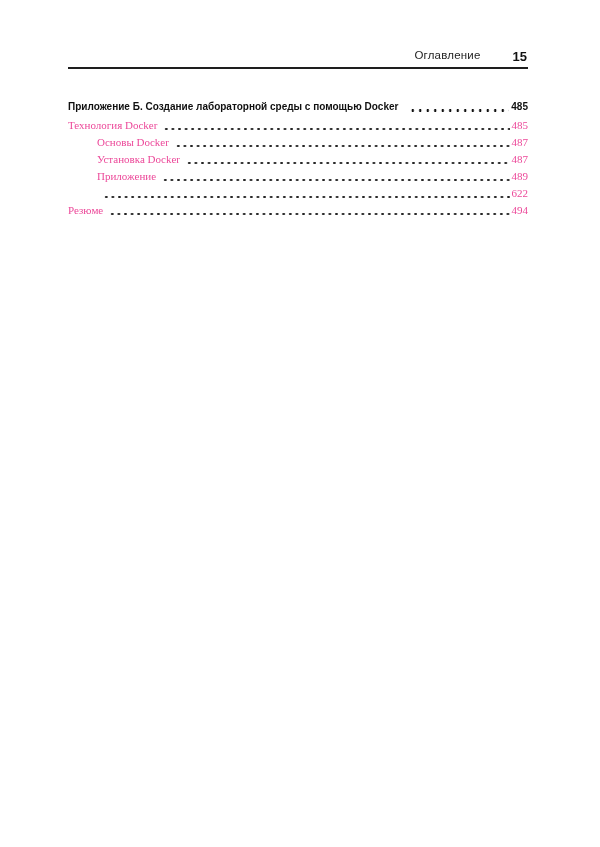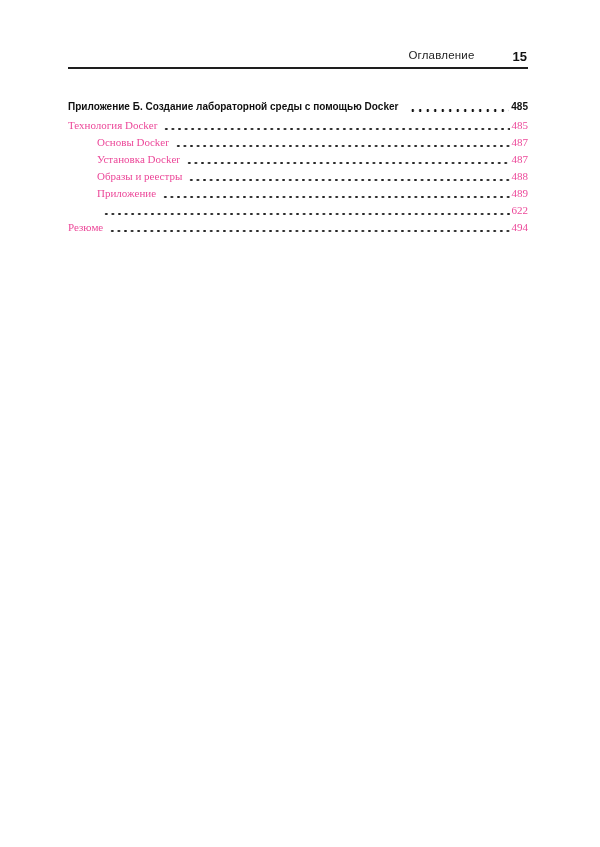--- a/index.html
+++ b/index.html
@@ -37,21 +37,21 @@
   }
   .running-head .rh-title {
     font-size: 11.5px;
     color: #242424;
     letter-spacing: 0.2px;
   }
   .running-head .rh-page {
     font-size: 13px;
     font-weight: bold;
     color: #111111;
-    margin-left: 14px;
+    margin-left: 8px;
     padding-right: 1px;
   }
   .head-rule {
     position: absolute;
     left: 68px;
     top: 67px;
     width: 460px;
     height: 1.5px;
     background: #1e1e1e;
   }
@@ -133,25 +133,20 @@
     <span class="leader"></span>
     <span class="e-page">487</span>
   </div>
 
   <div class="row entry-row indent">
     <span class="e-label">Установка Docker</span>
     <span class="leader"></span>
     <span class="e-page">487</span>
   </div>
 
-  <div class="row entry-row indent">
-    <span class="e-label">Образы и реестры</span>
-    <span class="leader"></span>
-    <span class="e-page">488</span>
-  </div>
 
   <div class="row entry-row indent">
     <span class="e-label">Приложение</span>
     <span class="leader"></span>
     <span class="e-page">489</span>
   </div>
 
   <div class="row entry-row indent">
     <span class="leader"></span>
     <span class="e-page">622</span>

